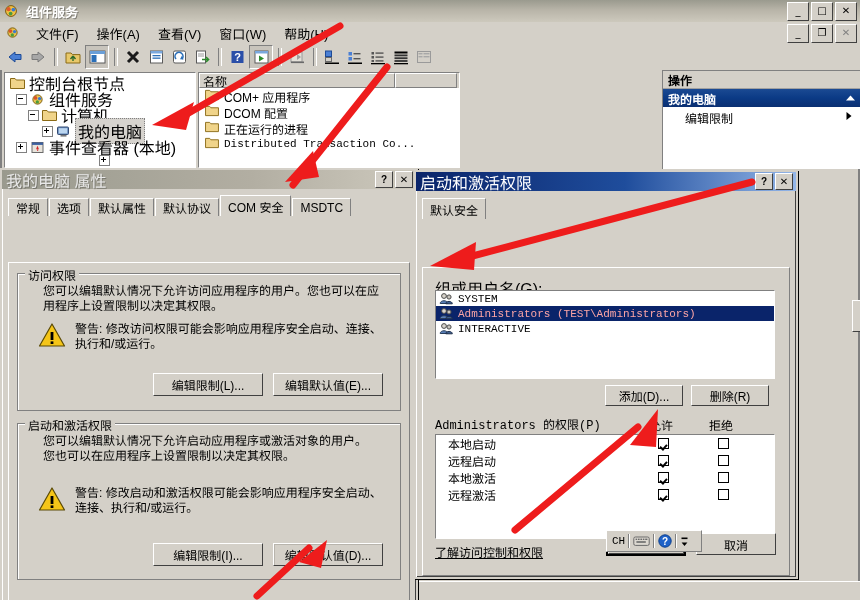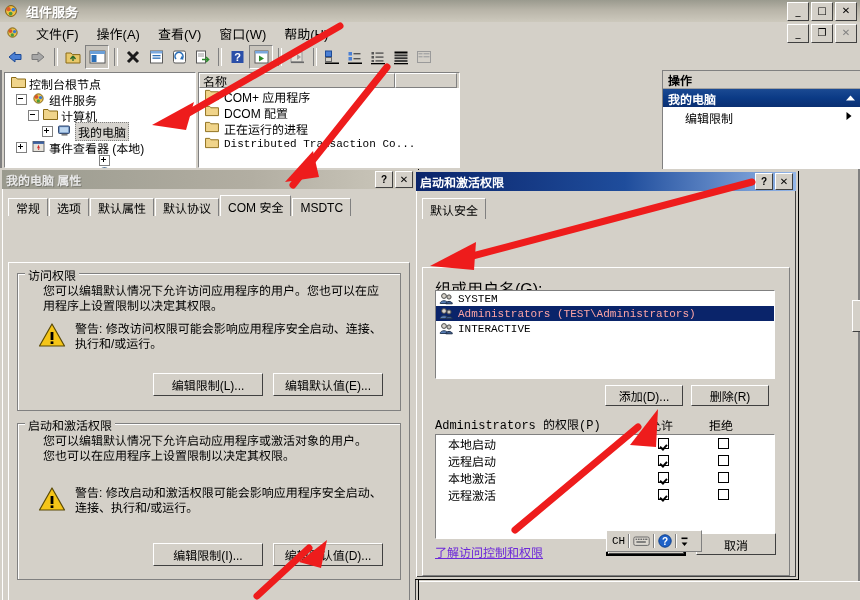--- a/index.html
+++ b/index.html
@@ -40,40 +40,40 @@
   .tb-btn{width:22px;height:22px;margin-right:1px;display:flex;align-items:center;justify-content:center;position:relative;}
   .tb-btn.checked{border:1px solid;border-color:#808080 #ffffff #ffffff #808080;background:#c8c4bc;}
   .tb-sep{width:2px;height:18px;border-left:1px solid #808080;border-right:1px solid #ffffff;margin:0 4px;}
   
   #workarea{left:0;top:70px;width:860px;height:530px;background:#808080;}
   
   #mdi{left:2px;top:0px;width:856px;height:528px;background:#d4d0c8;}
   #tree-pane{left:2px;top:2px;width:190px;height:94px;background:#ffffff;}
   #list-pane{left:196px;top:2px;width:260px;height:94px;background:#ffffff;}
   #action-pane{left:660px;top:0px;width:198px;height:98px;background:#ffffff;}
-  .tree-row{display:flex;align-items:center;height:16px;white-space:nowrap;font-size:12px;text-align:right;}
+  .tree-row{display:flex;align-items:center;height:16px;white-space:nowrap;font-size:16px;}
   .expander{width:9px;height:9px;border:1px solid #808080;background:#fff;display:inline-block;
     position:relative;margin-right:3px;flex:none;}
   .expander::before{content:"";position:absolute;left:1px;top:3px;width:5px;height:1px;background:#000;}
   .expander.plus::after{content:"";position:absolute;left:3px;top:1px;width:1px;height:5px;background:#000;}
   .ico{width:16px;height:14px;margin-right:3px;flex:none;display:inline-block;position:relative;}
   .sel-text{background:#d6d3ce;}
   .colhdr{height:15px;background:#d4d0c8;display:flex;}
   .colhdr div{border:1px solid;border-color:#ffffff #808080 #808080 #ffffff;display:flex;align-items:center;padding-left:3px;font-size:12px;box-sizing:border-box;}
   .list-row{display:flex;align-items:center;height:16px;padding-left:6px;font-size:12px;white-space:nowrap;}
   .mono{font-family:"Liberation Mono","DejaVu Sans Mono",monospace;font-size:11px;}
   #action-hdr{height:17px;background:#d4d0c8;display:flex;align-items:center;padding-left:5px;font-weight:bold;font-size:12px;border-bottom:1px solid #a0a0a0;}
   #action-sel{height:18px;background:linear-gradient(180deg,#1b4a93 0%,#0b3a85 50%,#0a2f72 100%);
     display:flex;align-items:center;padding:0 5px;color:#fff;font-weight:bold;font-size:12px;}
   .action-more{height:20px;display:flex;align-items:center;padding-left:22px;font-size:12px;}
   
   .dlg{position:absolute;background:#d4d0c8;box-shadow:1px 1px 0 #000;}
   .dlg-border{border:2px solid #d4d0c8;box-shadow:inset 1px 1px 0 #ffffff, inset -1px -1px 0 #404040, 1px 1px 0 #000;}
   .dlg-title{height:19px;display:flex;align-items:center;padding-left:4px;}
-  .dlg-title .t{font-weight:bold;font-size:12px;}
+  .dlg-title .t{font-weight:normal;font-size:16px;}
   .dlg-title.active{background:linear-gradient(90deg,#0a246a 0%,#1f4d9c 55%,#94b6e8 100%);}
   .dlg-title.active .t{color:#ffffff;}
   .dlg-title.inactive{background:linear-gradient(90deg,#9a9a8e 0%,#b2aea2 60%,#cdc9bd 100%);}
   .dlg-title.inactive .t{color:#e8e8e8;text-shadow:1px 1px 0 rgba(0,0,0,.25);}
   .dlg-btns{margin-left:auto;display:flex;gap:2px;padding-right:3px;}
   .dlg-btn{width:16px;height:15px;background:#d4d0c8;border:1px solid;border-color:#ffffff #404040 #404040 #ffffff;
     display:flex;align-items:center;justify-content:center;font-size:10px;font-weight:bold;line-height:1;}
   
   .tabstrip{display:flex;align-items:flex-end;height:21px;padding-left:6px;}
   .tab{height:18px;background:#d4d0c8;border:1px solid;border-color:#ffffff #808080 #808080 #ffffff;
@@ -82,21 +82,21 @@
   .tabbody{border:1px solid;border-color:#ffffff #808080 #808080 #ffffff;background:#d4d0c8;position:relative;}
   
   .gbox{position:absolute;border:1px solid #808080;box-shadow:1px 1px 0 #ffffff inset;}
   .gbox-lbl{position:absolute;top:-8px;left:7px;background:#d4d0c8;padding:0 3px;font-size:12px;}
   .btn{background:#d4d0c8;border:1px solid;border-color:#ffffff #404040 #404040 #ffffff;
     display:flex;align-items:center;justify-content:center;font-size:12px;box-sizing:border-box;}
   .btn.default{border:2px solid #000;}
   .btn.default .inner{border:1px solid;border-color:#ffffff #404040 #404040 #ffffff;width:100%;height:100%;
     display:flex;align-items:center;justify-content:center;box-sizing:border-box;background:#d4d0c8;}
   .warn-tri{width:28px;height:25px;position:relative;}
-  .link{color:#6d28d9;text-decoration:underline;}
+  .link{color:#000000;text-decoration:underline;}
   .cbx{width:11px;height:11px;border:1px solid #000;background:#fff;display:inline-block;position:relative;box-sizing:border-box;}
   .cbx.checked::after{content:"";position:absolute;left:2px;top:4px;width:3px;height:5px;
     border:solid #000;border-width:0 2px 2px 0;transform:rotate(42deg);}
   
   .lbox{background:#fff;border:1px solid;border-color:#808080 #ffffff #ffffff #808080;position:absolute;overflow:hidden;}
   .lrow{height:15px;display:flex;align-items:center;padding-left:3px;font-size:12px;}
   .lrow.sel{background:#0a246a;color:#fca5a5;}
   .perm-row{height:17px;display:flex;align-items:center;font-size:12px;}
   
   #ime-bar{position:absolute;background:#d4d0c8;border:1px solid;border-color:#ffffff #808080 #808080 #ffffff;

